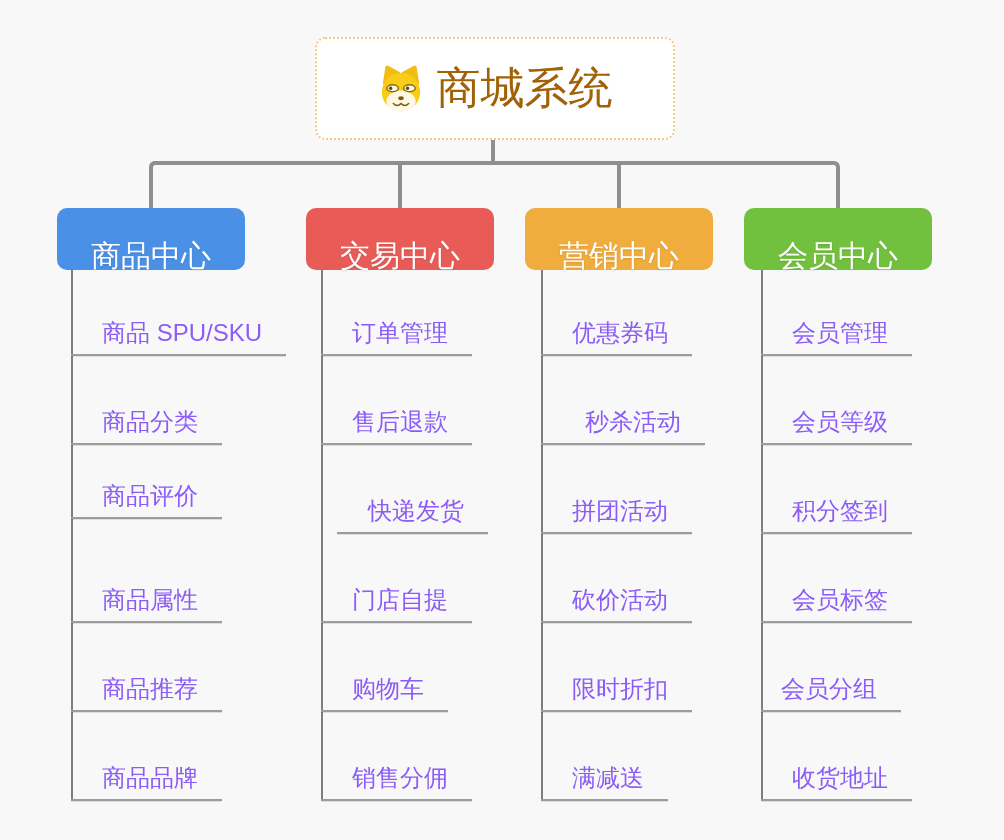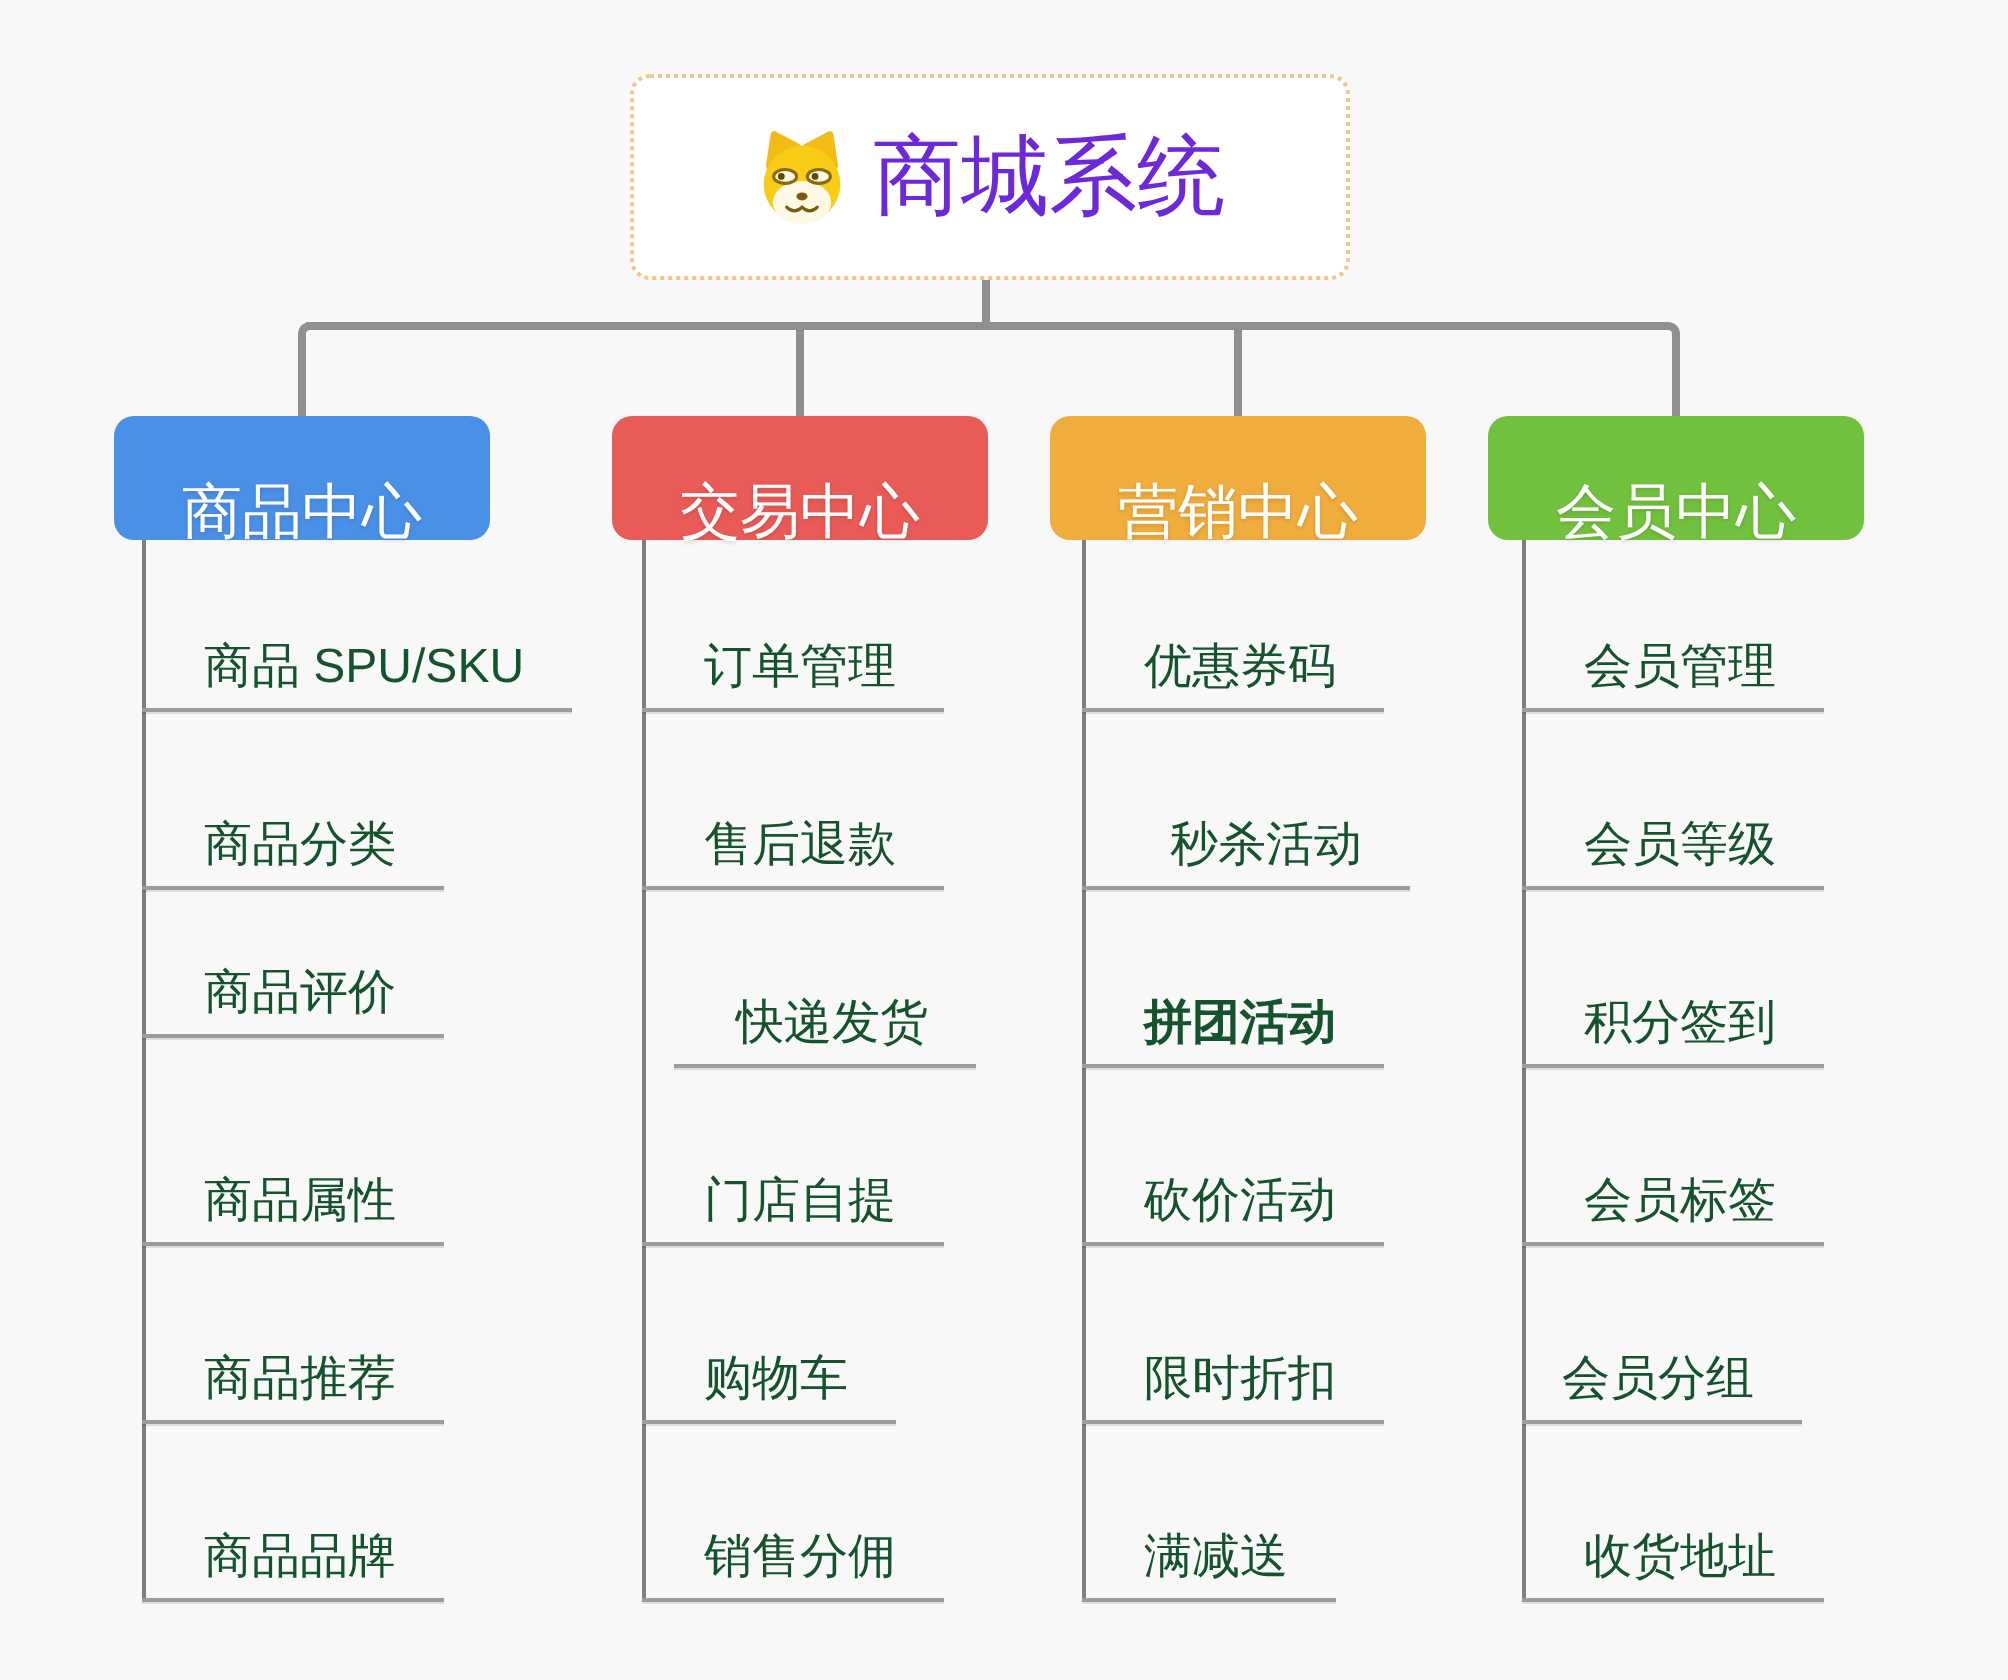--- a/index.html
+++ b/index.html
@@ -25,21 +25,21 @@
     border: 2px dotted #F3C886;
     border-radius: 10px;
     display: flex;
     align-items: center;
     justify-content: center;
     gap: 13px;
     cursor: pointer;
   }
   .root-title {
     font-size: 44px;
-    color: #6d28d9;
+    color: #a16207;
     white-space: nowrap;
     text-align: center;
   }
   .root-icon { width: 46px; height: 52px; display: block; }
 
   
   .conn { position: absolute; background: #8F8F8F; }
   .stem { left: 491px; top: 139px; width: 4px; height: 24px; }
   .bus-mid { left: 153px; top: 161px; width: 570px; height: 4px; }
   .l-left {
@@ -83,21 +83,21 @@
   }
   .leaf {
     position: absolute;
     display: inline-flex;
     align-items: flex-end;
     height: 40px;
     padding: 0 24px 5px 31px;
     border-bottom: 2px solid #9C9C9C;
     box-shadow: 0 1px 0 rgba(0,0,0,0.10);
     font-size: 24px;
-    color: #14532d;
+    color: #8b5cf6;
     white-space: nowrap;
     cursor: pointer;
   }
 </style>
 </head>
 <body>
 
 <div class="canvas">
 
   <div class="conn stem"></div>
@@ -171,21 +171,21 @@
       <div class="branch-node" style="left: 525px; background: rgb(240, 172, 60);">
         <span class="branch-label">营销中心</span>
       </div>
       <div class="col-line" style="left: 541px;"></div>
       <div class="leaf" style="left: 541px; top: 316px;">
         <span>优惠券码</span>
       </div>
       <div class="leaf" style="left: 541px; top: 405px; padding-left: 44px;">
         <span>秒杀活动</span>
       </div>
-      <div class="leaf" style="left: 541px; top: 494px; font-weight: bold;">
+      <div class="leaf" style="left: 541px; top: 494px;">
         <span>拼团活动</span>
       </div>
       <div class="leaf" style="left: 541px; top: 583px;">
         <span>砍价活动</span>
       </div>
       <div class="leaf" style="left: 541px; top: 672px;">
         <span>限时折扣</span>
       </div>
       <div class="leaf" style="left: 541px; top: 761px;">
         <span>满减送</span>

